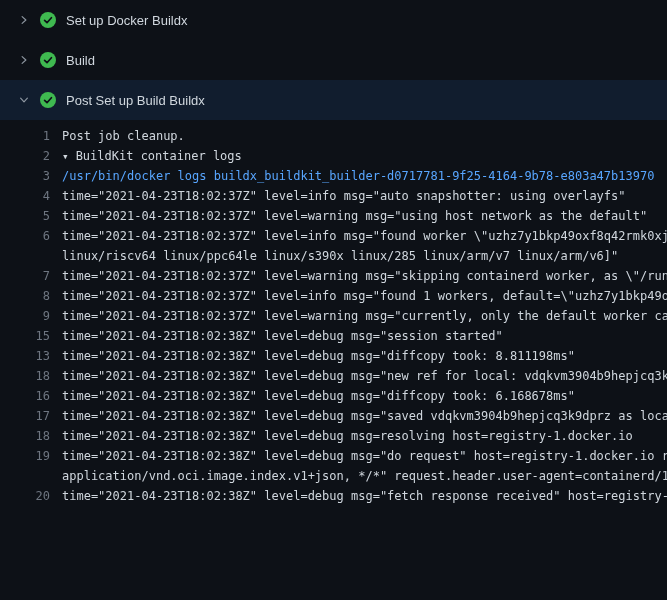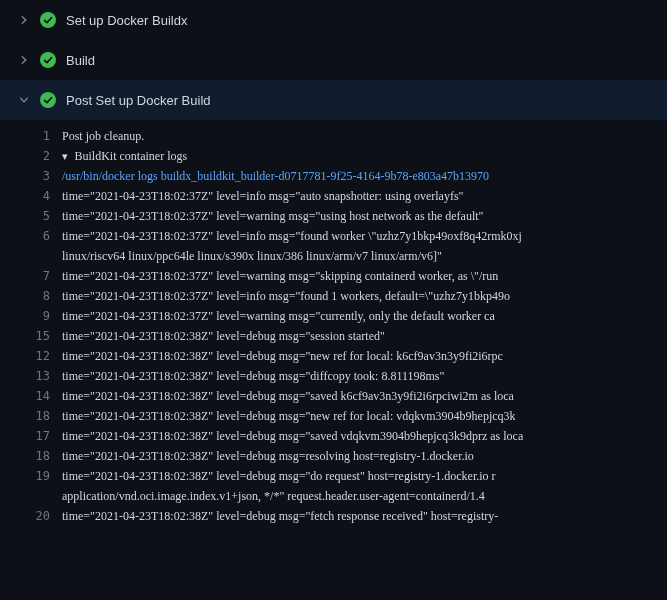--- a/index.html
+++ b/index.html
@@ -31,21 +31,21 @@
     padding-top: 6px;
     font-family: "DejaVu Sans Mono", monospace;
     font-size: 12px;
     color: var(--c-log_text, #d0d7de);
   }
   .row { display: flex; height: 20px; line-height: 20px; white-space: pre; }
   .num {
     width: 50px; flex: none; text-align: right; margin-right: 12px;
     color: var(--c-line_number, #6e7681); cursor: pointer;
   }
-  .txt { flex: 1; min-width: 0; overflow: hidden; white-space: pre; font-family: Liberation Serif, serif; }
+  .txt { flex: 1; min-width: 0; overflow: hidden; white-space: pre; }
   .txt.cmd { color: var(--c-command, #58a6ff); }
   .toggle { margin-right: 7px; font-size: 11px; cursor: pointer; }
 </style>
 </head>
 <body>
 
 <div class="viewer">
   <div id="steps">
       <div class="step collapsed">
         <span class="chev">
@@ -80,38 +80,37 @@
           <svg width="12" height="12" viewBox="0 0 16 16" fill="none" aria-hidden="true">
             <path d="M5.5 3.5 L10.5 8 L5.5 12.5" stroke="currentColor" stroke-width="1.6" stroke-linecap="round" stroke-linejoin="round"></path>
           </svg>
         </span>
         <span class="check">
           <svg width="16" height="16" viewBox="0 0 16 16" aria-hidden="true">
             <circle cx="8" cy="8" r="8" fill="var(--c-success)"></circle>
             <path d="M4.6 8.3 L7 10.7 L11.4 5.7" stroke="var(--c-bg)" stroke-width="1.7" fill="none" stroke-linecap="round" stroke-linejoin="round"></path>
           </svg>
         </span>
-        <span class="lbl">Post Set up Docker Build</span>
+        <span class="lbl">Post Set up Build Buildx</span>
       </div>
     </div>
   <div id="loglines" class="loglines">
       <div class="row"><span class="num">1</span><span class="txt"><span>Post job cleanup.</span></span></div>
       <div class="row"><span class="num">2</span><span class="txt"><span class="toggle">▾</span><span>BuildKit container logs</span></span></div>
       <div class="row"><span class="num">3</span><span class="txt cmd"><span>/usr/bin/docker logs buildx_buildkit_builder-d0717781-9f25-4164-9b78-e803a47b13970</span></span></div>
       <div class="row"><span class="num">4</span><span class="txt"><span>time="2021-04-23T18:02:37Z" level=info msg="auto snapshotter: using overlayfs"</span></span></div>
       <div class="row"><span class="num">5</span><span class="txt"><span>time="2021-04-23T18:02:37Z" level=warning msg="using host network as the default"</span></span></div>
       <div class="row"><span class="num">6</span><span class="txt"><span>time="2021-04-23T18:02:37Z" level=info msg="found worker \"uzhz7y1bkp49oxf8q42rmk0xj</span></span></div>
-      <div class="row"><span class="num"></span><span class="txt"><span>linux/riscv64 linux/ppc64le linux/s390x linux/386 linux/arm/v7 linux/arm/v6]"</span></span></div>
+      <div class="row"><span class="num"></span><span class="txt"><span>linux/riscv64 linux/ppc64le linux/s390x linux/285 linux/arm/v7 linux/arm/v6]"</span></span></div>
       <div class="row"><span class="num">7</span><span class="txt"><span>time="2021-04-23T18:02:37Z" level=warning msg="skipping containerd worker, as \"/run</span></span></div>
       <div class="row"><span class="num">8</span><span class="txt"><span>time="2021-04-23T18:02:37Z" level=info msg="found 1 workers, default=\"uzhz7y1bkp49o</span></span></div>
       <div class="row"><span class="num">9</span><span class="txt"><span>time="2021-04-23T18:02:37Z" level=warning msg="currently, only the default worker ca</span></span></div>
       <div class="row"><span class="num">15</span><span class="txt"><span>time="2021-04-23T18:02:38Z" level=debug msg="session started"</span></span></div>
-      <div class="row"><span class="num">12</span><span class="txt"><span>time="2021-04-23T18:02:38Z" level=debug msg="new ref for local: k6cf9av3n3y9fi2i6rpc</span></span></div>
       <div class="row"><span class="num">13</span><span class="txt"><span>time="2021-04-23T18:02:38Z" level=debug msg="diffcopy took: 8.811198ms"</span></span></div>
-      <div class="row"><span class="num">14</span><span class="txt"><span>time="2021-04-23T18:02:38Z" level=debug msg="saved k6cf9av3n3y9fi2i6rpciwi2m as loca</span></span></div>
       <div class="row"><span class="num">18</span><span class="txt"><span>time="2021-04-23T18:02:38Z" level=debug msg="new ref for local: vdqkvm3904b9hepjcq3k</span></span></div>
+      <div class="row"><span class="num">16</span><span class="txt"><span>time="2021-04-23T18:02:38Z" level=debug msg="diffcopy took: 6.168678ms"</span></span></div>
       <div class="row"><span class="num">17</span><span class="txt"><span>time="2021-04-23T18:02:38Z" level=debug msg="saved vdqkvm3904b9hepjcq3k9dprz as loca</span></span></div>
       <div class="row"><span class="num">18</span><span class="txt"><span>time="2021-04-23T18:02:38Z" level=debug msg=resolving host=registry-1.docker.io</span></span></div>
       <div class="row"><span class="num">19</span><span class="txt"><span>time="2021-04-23T18:02:38Z" level=debug msg="do request" host=registry-1.docker.io r</span></span></div>
       <div class="row"><span class="num"></span><span class="txt"><span>application/vnd.oci.image.index.v1+json, */*" request.header.user-agent=containerd/1.4</span></span></div>
       <div class="row"><span class="num">20</span><span class="txt"><span>time="2021-04-23T18:02:38Z" level=debug msg="fetch response received" host=registry-</span></span></div>
     </div>
 </div>
 
 </body></html>

